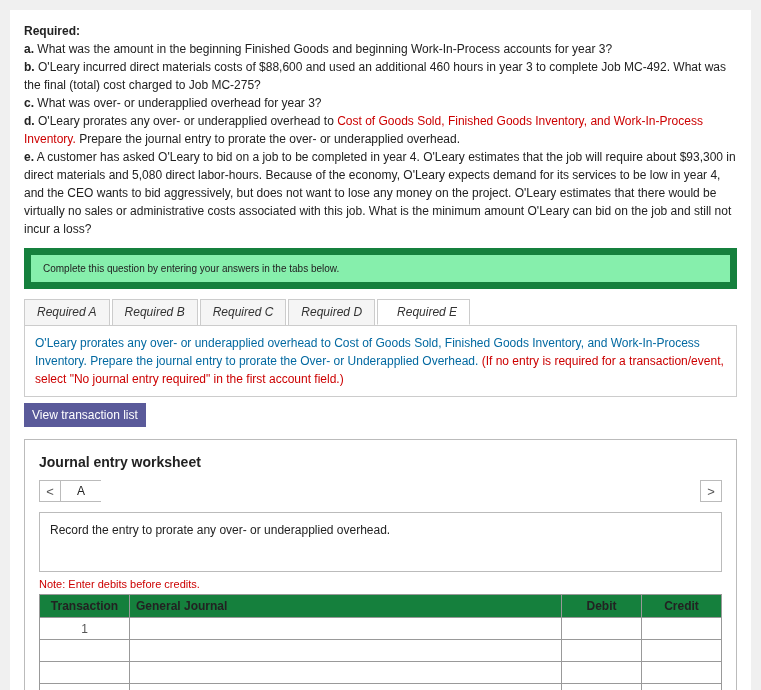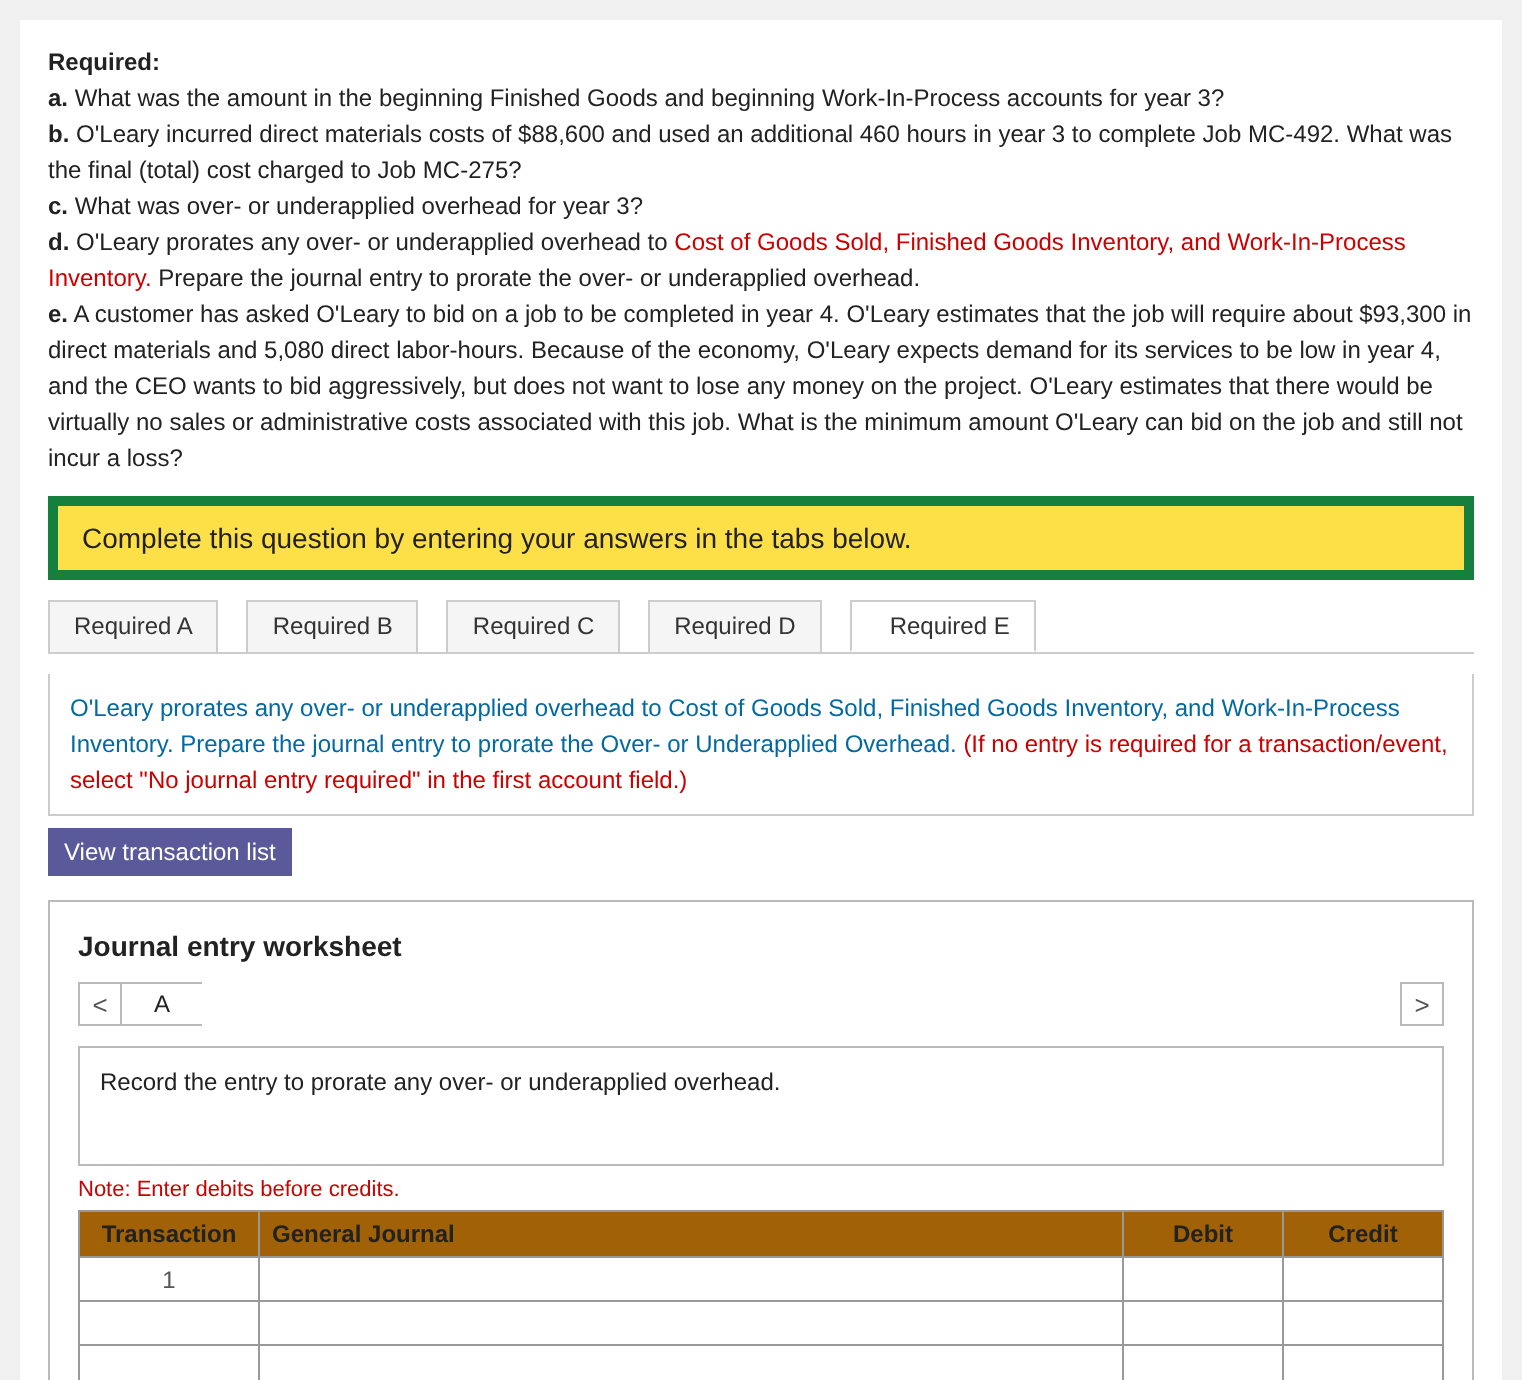--- a/index.html
+++ b/index.html
@@ -19,32 +19,33 @@
     .required-section {
       margin-bottom: 10px;
       line-height: 1.5;
     }
     .required-section .required-label {
       font-weight: bold;
     }
     .required-section .bold { font-weight: bold; }
     .required-section .red { color: #c00; }
     .instruction-box {
-      background: #fde047;
-      border: 5px solid #15803d;
+      background: #86efac;
+      border: 7px solid #15803d;
       padding: 8px 12px;
       margin-bottom: 10px;
-      font-size: 14px;
+      font-size: 10px;
     }
     .tabs-row {
       display: flex;
       flex-direction: row;
       border-bottom: 1px solid #ccc;
-      margin-bottom: 10px;
-      gap: 14px;
+      margin-bottom: 0;
+      gap: 2px;
+      font-style: italic;
     }
     .tab {
       border: 1px solid #ccc;
       border-bottom: none;
       padding: 5px 12px;
       background: #f5f5f5;
       cursor: pointer;
       font-size: 12px;
       color: #333;
     }
@@ -127,21 +128,21 @@
       color: #c00;
       font-size: 11px;
       margin-bottom: 4px;
     }
     .journal-table {
       width: 100%;
       border-collapse: collapse;
       margin-bottom: 10px;
     }
     .journal-table th {
-      background: #a16207;
+      background: #15803d;
       border: 1px solid #999;
       padding: 4px 6px;
       font-size: 12px;
       font-weight: bold;
       text-align: left;
     }
     .journal-table th.center { text-align: center; }
     .journal-table td {
       border: 1px solid #999;
       padding: 2px 4px;

